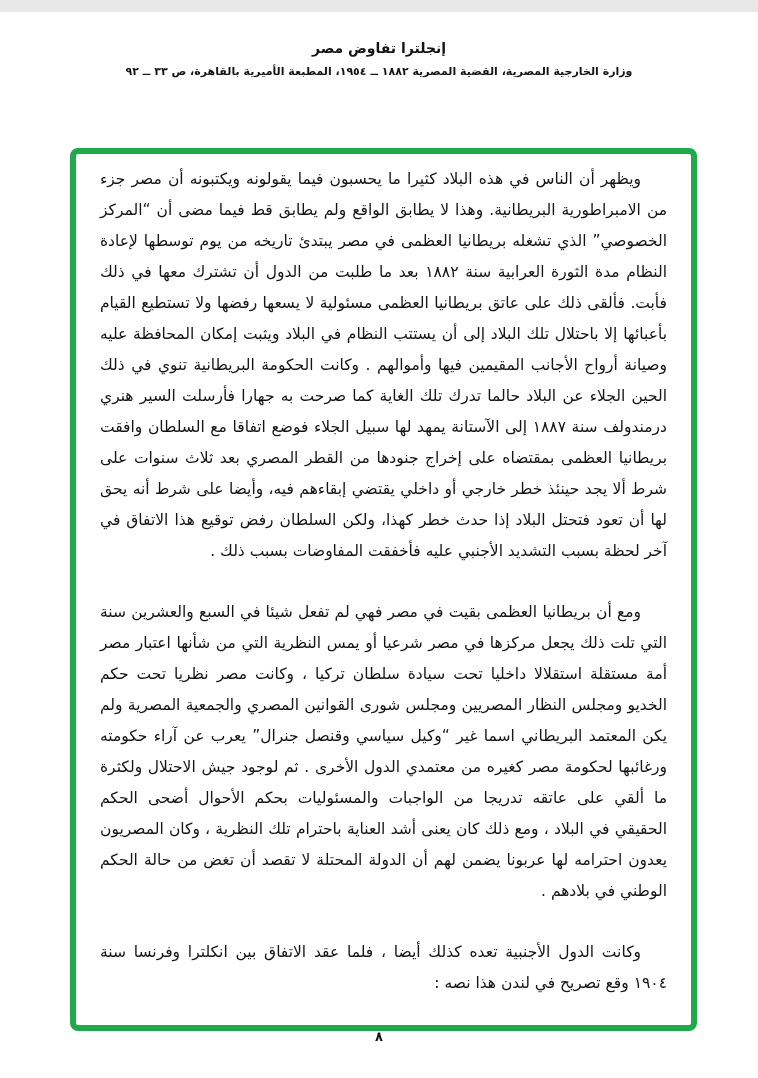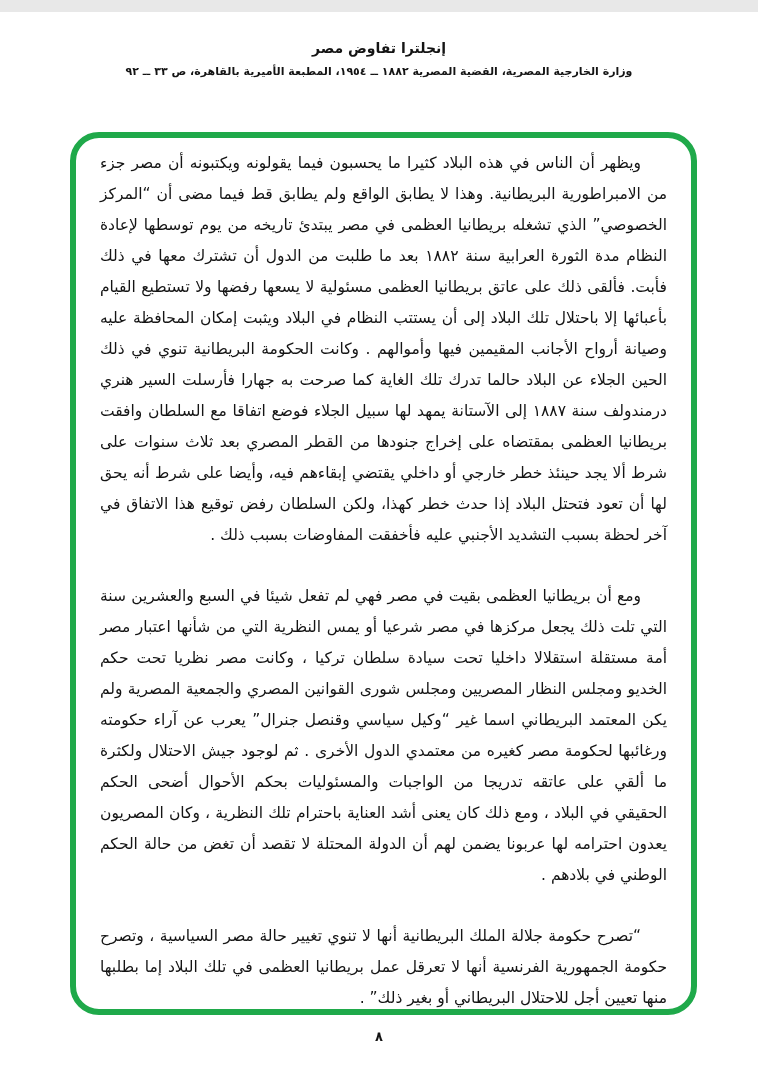--- a/index.html
+++ b/index.html
@@ -38,26 +38,26 @@
     font-size: 11px;
     font-weight: bold;
     line-height: 16px;
     margin-top: 6px;
     letter-spacing: 0.2px;
   }
   
   .text-frame {
     position: absolute;
     left: 70px;
-    top: 120px;
+    top: 136px;
     width: 627px;
     height: 883px;
     box-sizing: border-box;
     border: 6px solid var(--frame-green, #1fa94a);
-    border-radius: 29px;
+    border-radius: 8px;
     background: var(--paper, #ffffff);
     padding: 10px 24px 2px 24px;
     overflow: hidden;
   }
   .body-text {
     direction: rtl;
     text-align: justify;
     font-size: 15.5px;
     line-height: 31px;
   }
@@ -85,20 +85,21 @@
 
   <header class="doc-header">
     <div class="doc-title">إنجلترا تفاوض مصر</div>
     <div class="doc-source">وزارة الخارجية المصرية، القضية المصرية ١٨٨٢ ــ ١٩٥٤، المطبعة الأميرية بالقاهرة، ص ٣٣ ــ ٩٢</div>
   </header>
 
   <div class="text-frame">
     <div class="body-text">
       <p>ويظهر أن الناس في هذه البلاد كثيرا ما يحسبون فيما يقولونه ويكتبونه أن مصر جزء من الامبراطورية البريطانية. وهذا لا يطابق الواقع ولم يطابق قط فيما مضى أن “المركز الخصوصي” الذي تشغله بريطانيا العظمى في مصر يبتدئ تاريخه من يوم توسطها لإعادة النظام مدة الثورة العرابية سنة ١٨٨٢ بعد ما طلبت من الدول أن تشترك معها في ذلك فأبت. فألقى ذلك على عاتق بريطانيا العظمى مسئولية لا يسعها رفضها ولا تستطيع القيام بأعبائها إلا باحتلال تلك البلاد إلى أن يستتب النظام في البلاد ويثبت إمكان المحافظة عليه وصيانة أرواح الأجانب المقيمين فيها وأموالهم . وكانت الحكومة البريطانية تنوي في ذلك الحين الجلاء عن البلاد حالما تدرك تلك الغاية كما صرحت به جهارا فأرسلت السير هنري درمندولف سنة ١٨٨٧ إلى الآستانة يمهد لها سبيل الجلاء فوضع اتفاقا مع السلطان وافقت بريطانيا العظمى بمقتضاه على إخراج جنودها من القطر المصري بعد ثلاث سنوات على شرط ألا يجد حينئذ خطر خارجي أو داخلي يقتضي إبقاءهم فيه، وأيضا على شرط أنه يحق لها أن تعود فتحتل البلاد إذا حدث خطر كهذا، ولكن السلطان رفض توقيع هذا الاتفاق في آخر لحظة بسبب التشديد الأجنبي عليه فأخفقت المفاوضات بسبب ذلك .</p>
       <p>ومع أن بريطانيا العظمى بقيت في مصر فهي لم تفعل شيئا في السبع والعشرين سنة التي تلت ذلك يجعل مركزها في مصر شرعيا أو يمس النظرية التي من شأنها اعتبار مصر أمة مستقلة استقلالا داخليا تحت سيادة سلطان تركيا ، وكانت مصر نظريا تحت حكم الخديو ومجلس النظار المصريين ومجلس شورى القوانين المصري والجمعية المصرية ولم يكن المعتمد البريطاني اسما غير “وكيل سياسي وقنصل جنرال” يعرب عن آراء حكومته ورغائبها لحكومة مصر كغيره من معتمدي الدول الأخرى . ثم لوجود جيش الاحتلال ولكثرة ما ألقي على عاتقه تدريجا من الواجبات والمسئوليات بحكم الأحوال أضحى الحكم الحقيقي في البلاد ، ومع ذلك كان يعنى أشد العناية باحترام تلك النظرية ، وكان المصريون يعدون احترامه لها عربونا يضمن لهم أن الدولة المحتلة لا تقصد أن تغض من حالة الحكم الوطني في بلادهم .</p>
+      <p>وكانت الدول الأجنبية تعده كذلك أيضا ، فلما عقد الاتفاق بين انكلترا وفرنسا سنة ١٩٠٤ وقع تصريح في لندن هذا نصه :</p>
       <p>“تصرح حكومة جلالة الملك البريطانية أنها لا تنوي تغيير حالة مصر السياسية ، وتصرح حكومة الجمهورية الفرنسية أنها لا تعرقل عمل بريطانيا العظمى في تلك البلاد إما بطلبها منها تعيين أجل للاحتلال البريطاني أو بغير ذلك” .</p>
 
     </div>
   </div>
 
   <footer class="page-footer">
     <span class="page-number">٨</span>
   </footer>
 
 </div>

